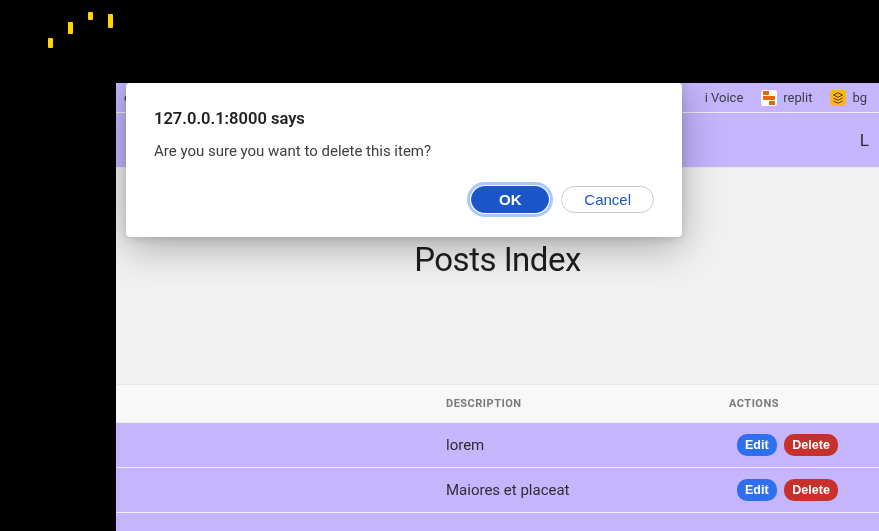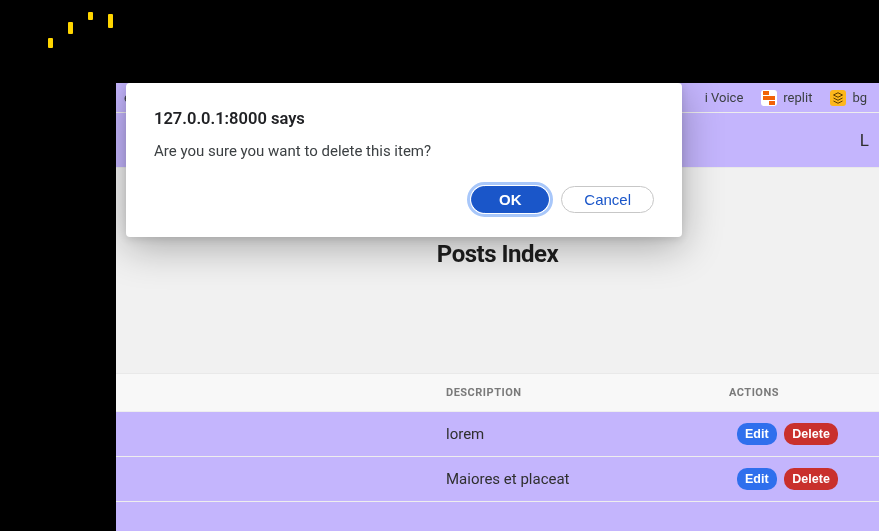--- a/index.html
+++ b/index.html
@@ -100,22 +100,22 @@
     .page-nav span { padding-left: 18px; cursor: pointer; }
 
     .page-hero {
       background: #f1f1f1;
       border-top: 1px solid #e9e9e9;
       border-bottom: 1px solid #e9e9e9;
       padding: 72px 0 105px 0;
       text-align: center;
     }
     .page-hero h1 {
-      font-size: 24px;
-      font-weight: 700;
+      font-size: 33px;
+      font-weight: 400;
       color: #1e1e1e;
       letter-spacing: -0.5px;
     }
 
     table.posts {
       width: 100%;
       border-collapse: collapse;
     }
     table.posts th {
       text-align: left;

